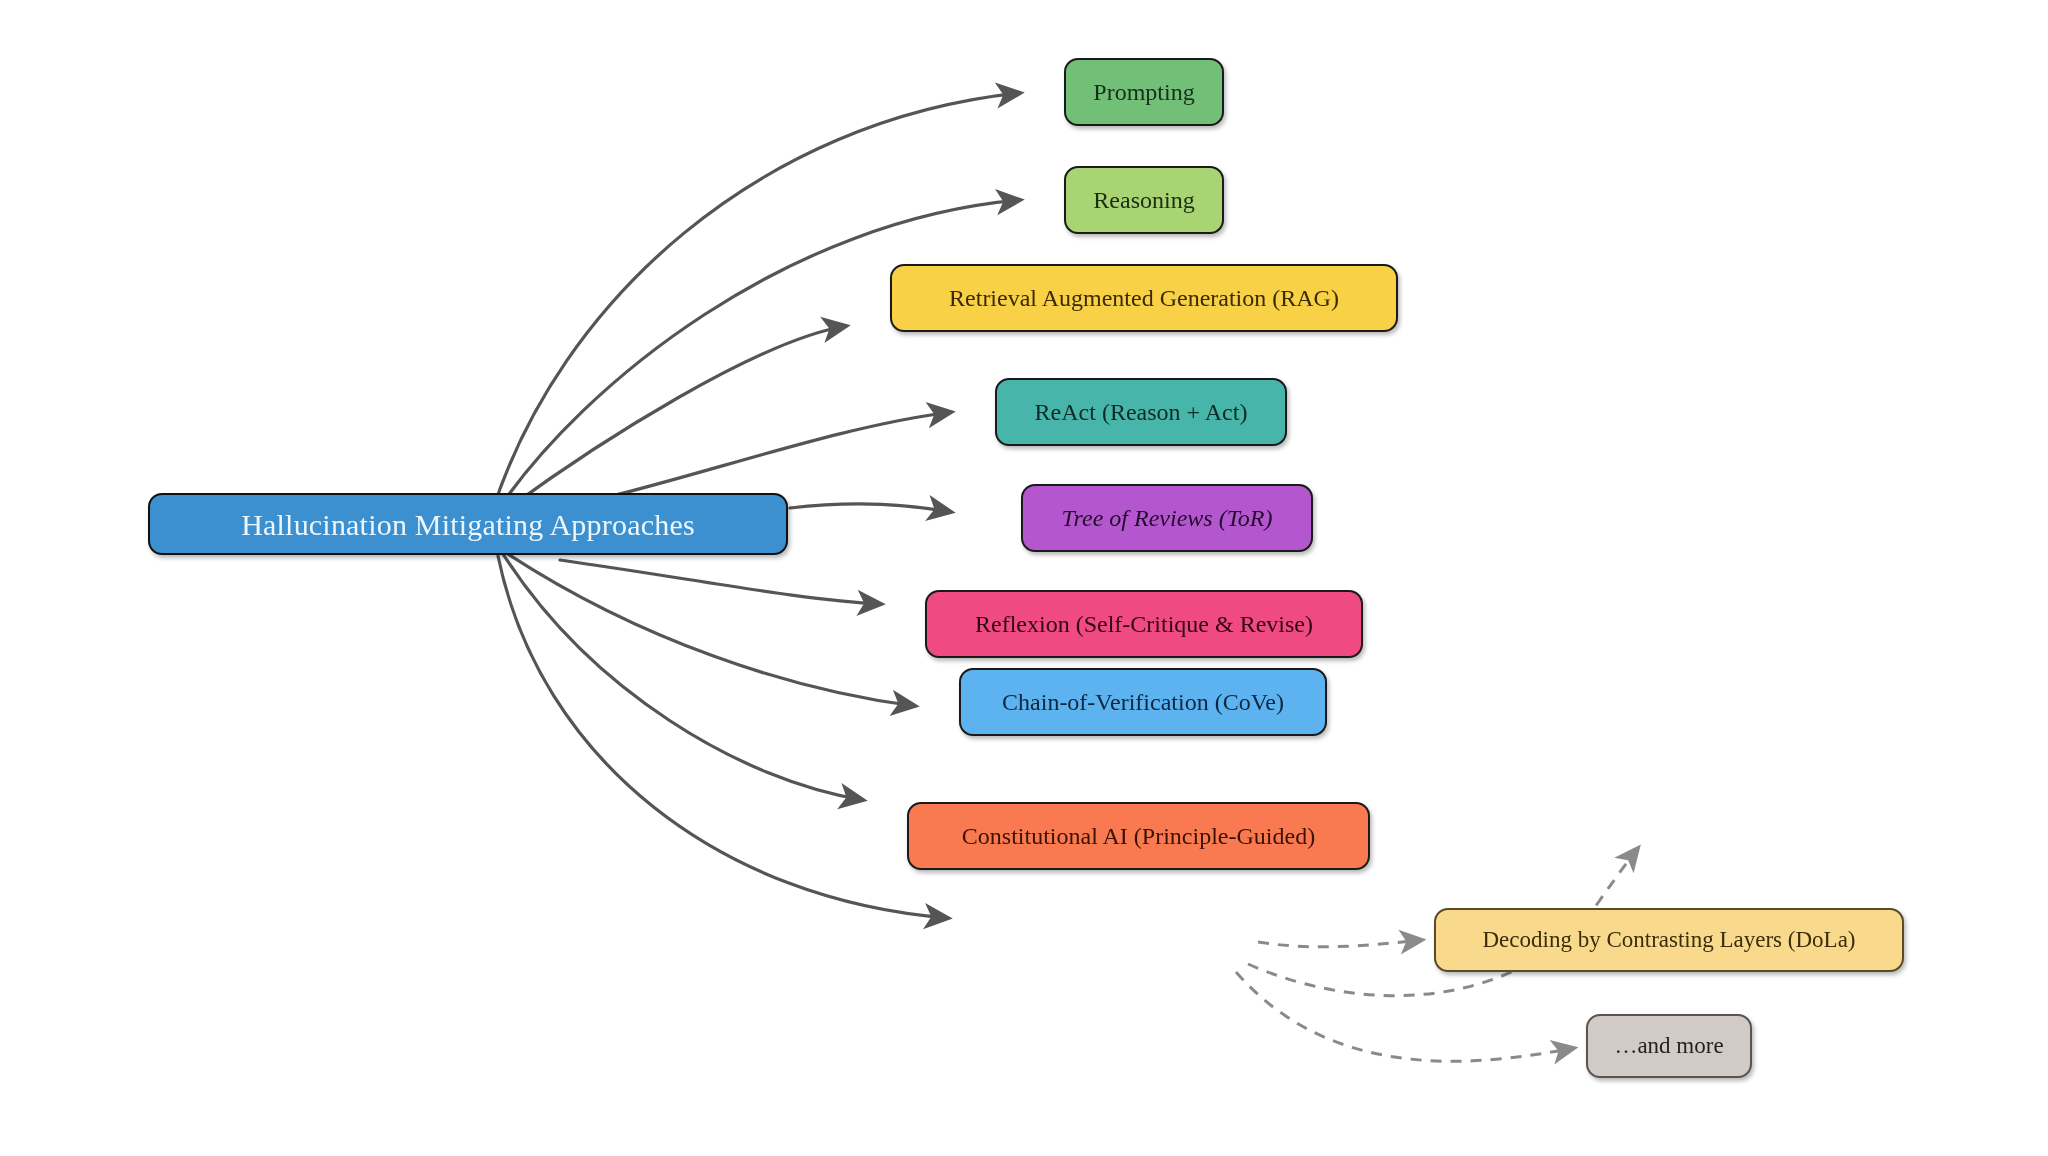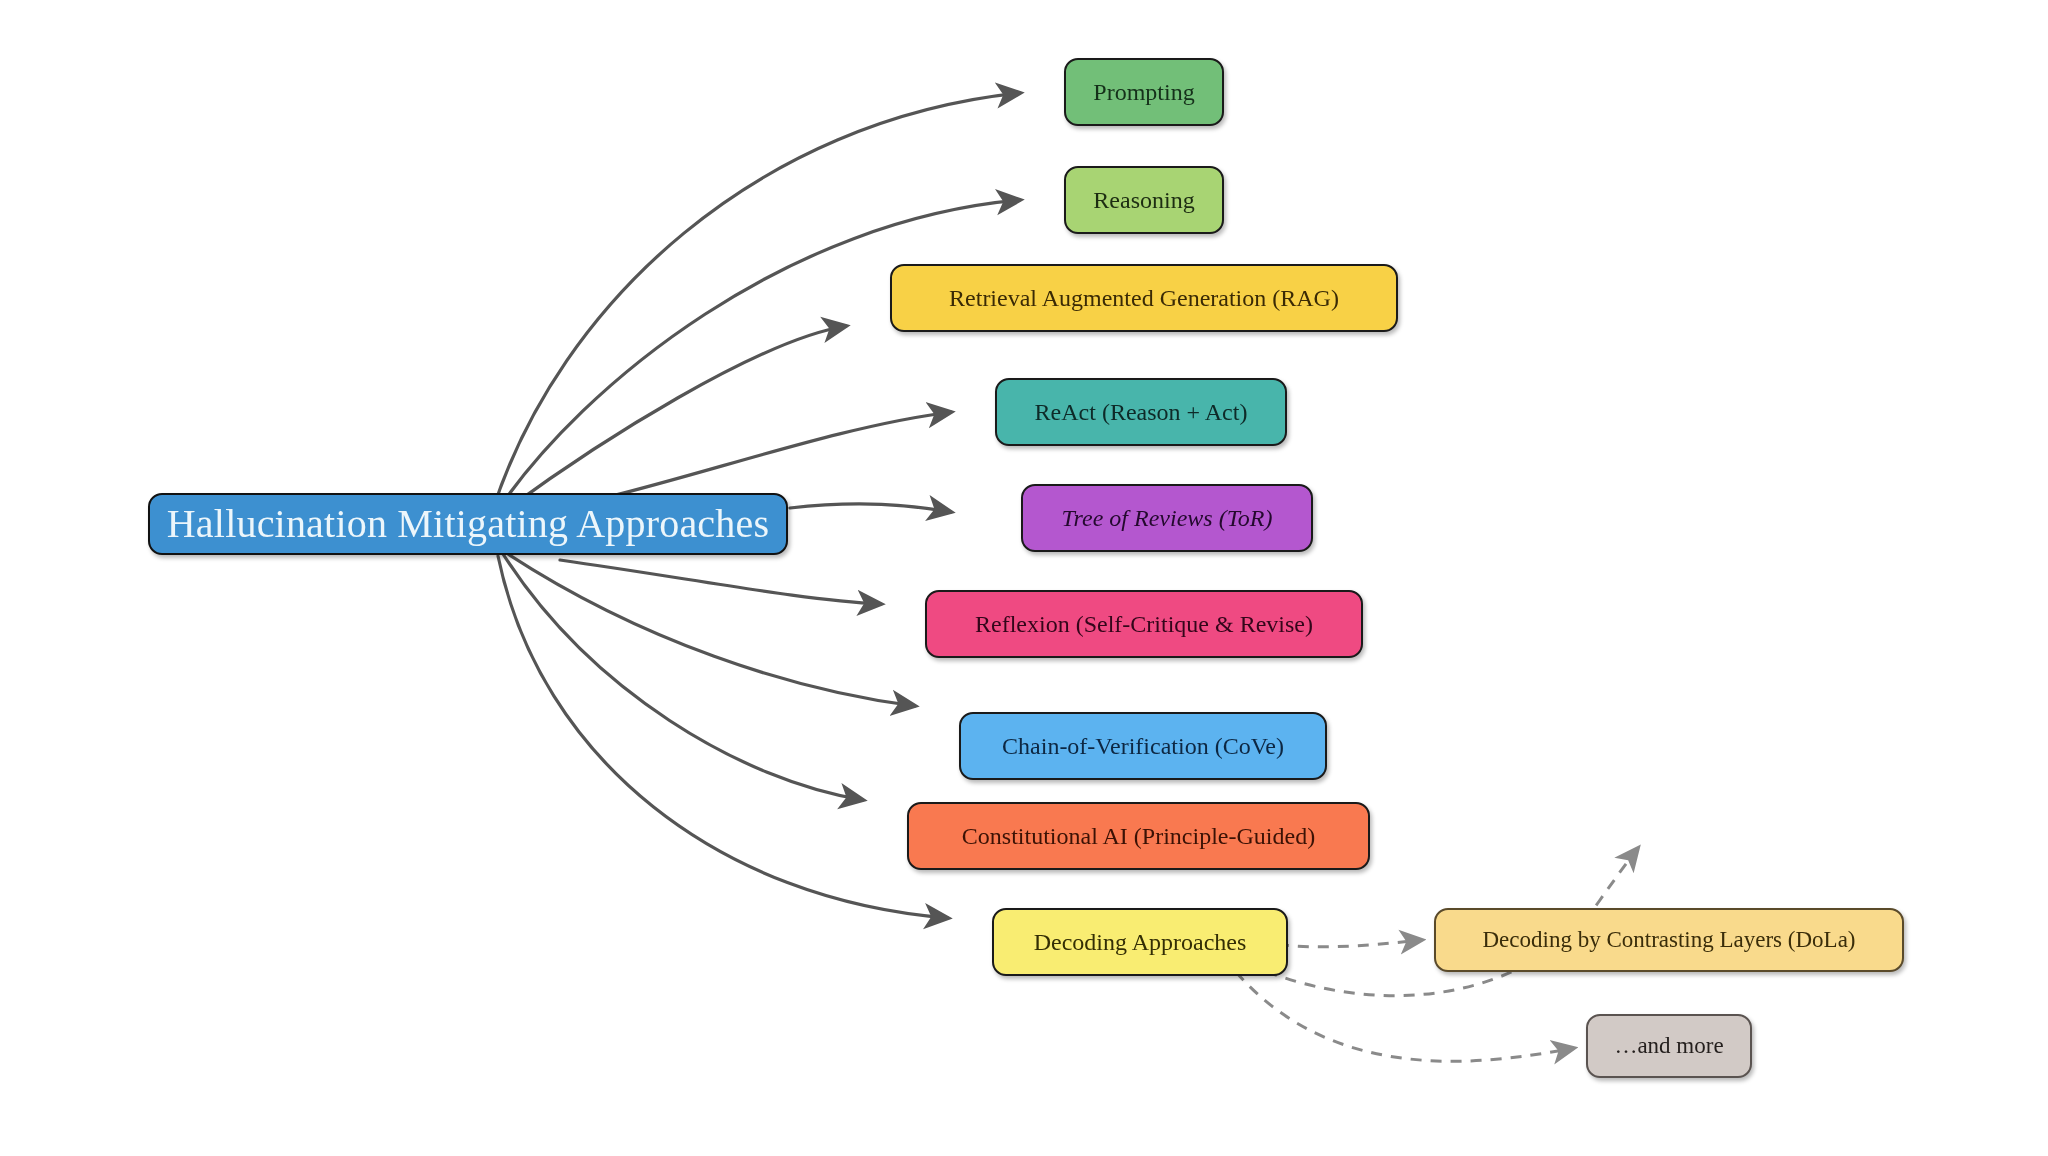--- a/index.html
+++ b/index.html
@@ -36,21 +36,21 @@
     white-space: nowrap;
     box-shadow: 2px 3px 4px rgba(0,0,0,0.28);
     text-align: center;
     line-height: 1.1;
   }
   .node-label {
     display: block;
     padding: 0 14px;
   }
   .root-node {
-    font-size: 40px;
+    font-size: 30px;
     letter-spacing: 0.2px;
   }
   .child-node {
     font-size: 24px;
     margin-left: 32px;
   }
   .leaf-node {
     font-size: 23px;
     border-width: 2px;
   }
@@ -116,28 +116,25 @@
   </div>
   <div class="node child-node" style="left: 963px; top: 378px; width: 292px; height: 68px; background: rgb(72, 181, 171); color: rgb(14, 42, 40); border-color: rgb(26, 26, 26);">
     <span class="node-label">ReAct (Reason + Act)</span>
   </div>
   <div class="node child-node" style="left: 989px; top: 484px; width: 292px; height: 68px; background: rgb(180, 87, 207); color: rgb(36, 9, 46); border-color: rgb(26, 26, 26); font-style: italic;">
     <span class="node-label">Tree of Reviews (ToR)</span>
   </div>
   <div class="node child-node" style="left: 893px; top: 590px; width: 438px; height: 68px; background: rgb(239, 74, 130); color: rgb(51, 6, 26); border-color: rgb(26, 26, 26);">
     <span class="node-label">Reflexion (Self-Critique &amp; Revise)</span>
   </div>
-  <div class="node child-node" style="left: 927px; top: 712px; width: 368px; height: 68px; background: rgb(92, 179, 240); color: rgb(13, 39, 66); border-color: rgb(26, 26, 26);">
+  <div class="node child-node" style="left: 927px; top: 668px; width: 368px; height: 68px; background: rgb(92, 179, 240); color: rgb(13, 39, 66); border-color: rgb(26, 26, 26);">
     <span class="node-label">Chain-of-Verification (CoVe)</span>
   </div>
   <div class="node child-node" style="left: 875px; top: 802px; width: 463px; height: 68px; background: rgb(249, 121, 80); color: rgb(59, 18, 5); border-color: rgb(26, 26, 26);">
     <span class="node-label">Constitutional AI (Principle-Guided)</span>
-  </div>
-  <div class="node child-node" style="left: 960px; top: 908px; width: 296px; height: 68px; background: rgb(249, 237, 114); color: rgb(51, 46, 5); border-color: rgb(26, 26, 26);">
-    <span class="node-label">Decoding Approaches</span>
   </div>
 
   <div class="node leaf-node" style="left: 1434px; top: 908px; width: 470px; height: 64px; background: rgb(249, 218, 140); color: rgb(58, 45, 10); border-color: rgb(90, 74, 42);">
     <span class="node-label">Decoding by Contrasting Layers (DoLa)</span>
   </div>
   <div class="node leaf-node" style="left: 1586px; top: 1014px; width: 166px; height: 64px; background: rgb(210, 202, 198); color: rgb(36, 31, 29); border-color: rgb(90, 83, 80);">
     <span class="node-label">…and more</span>
   </div>
 
 </div>

